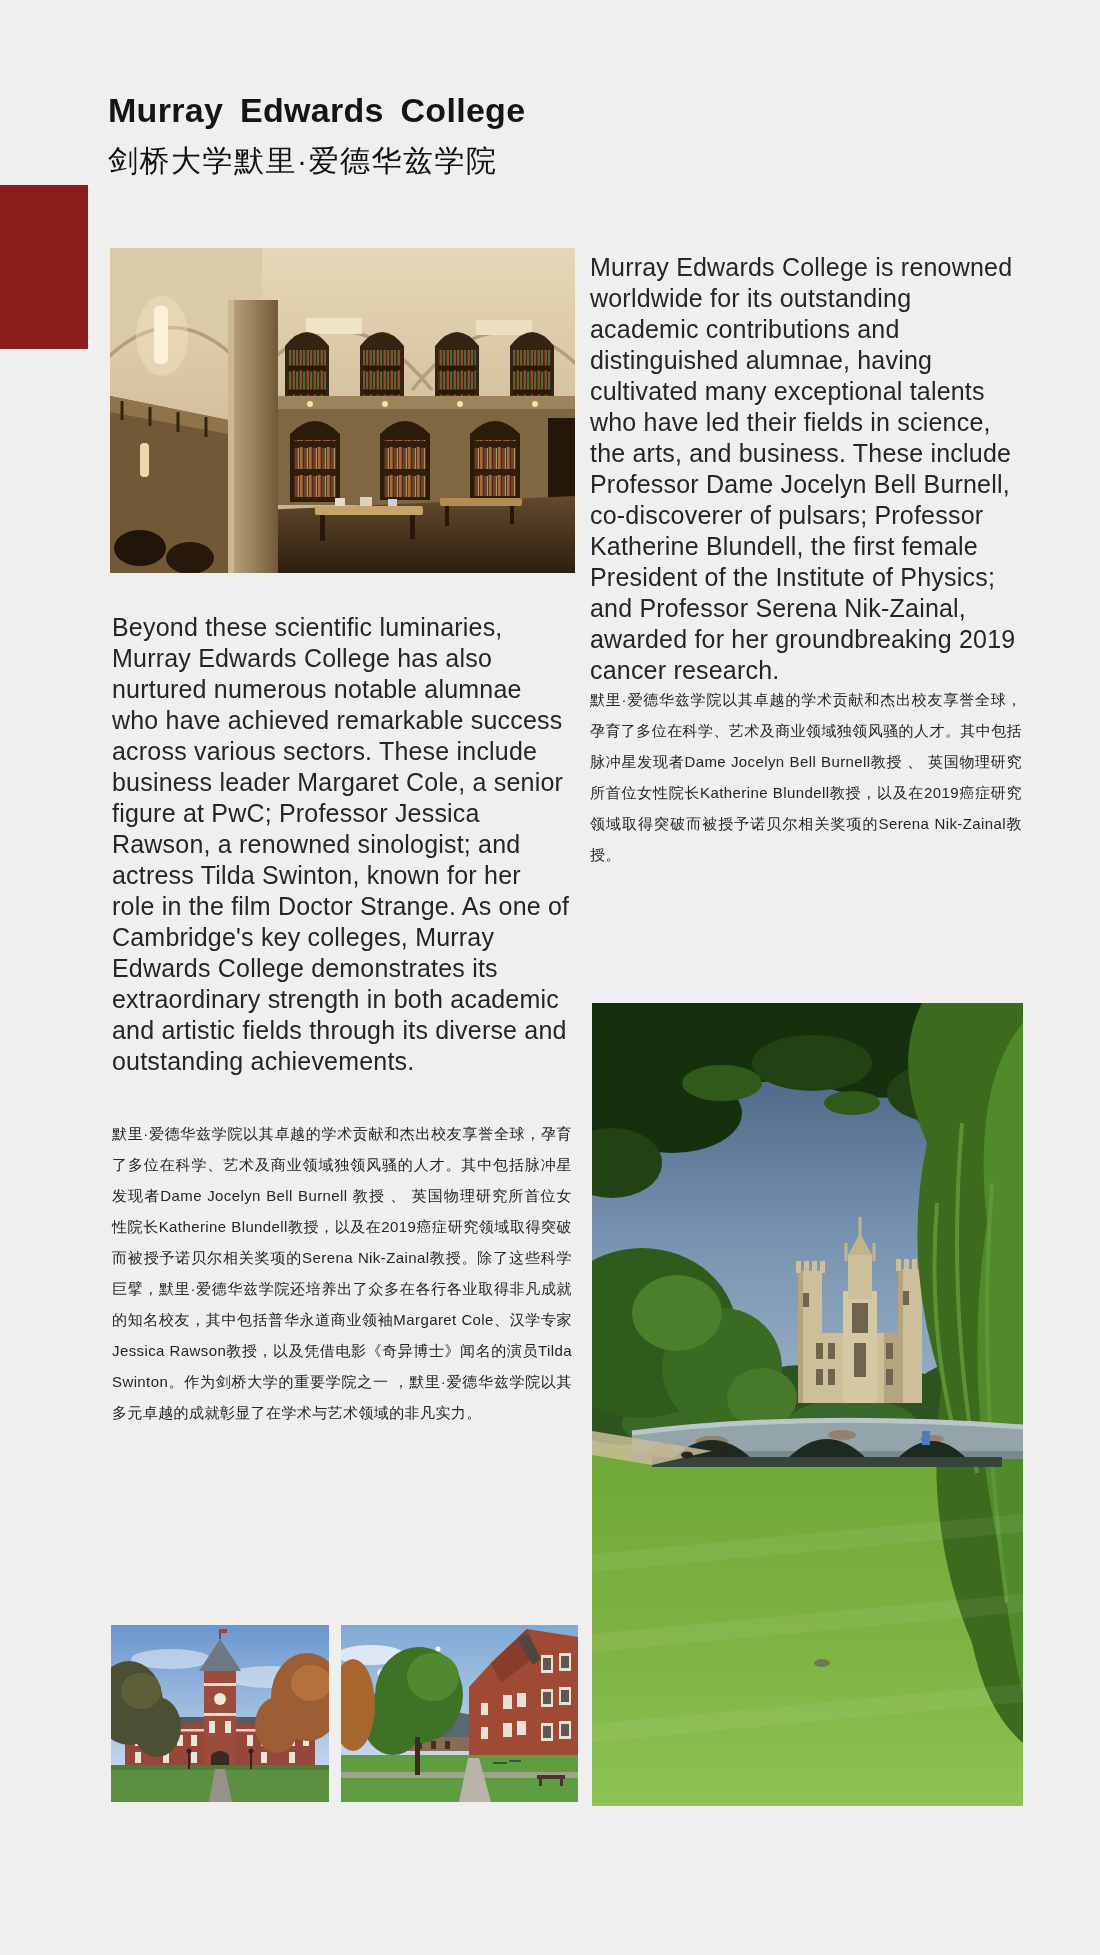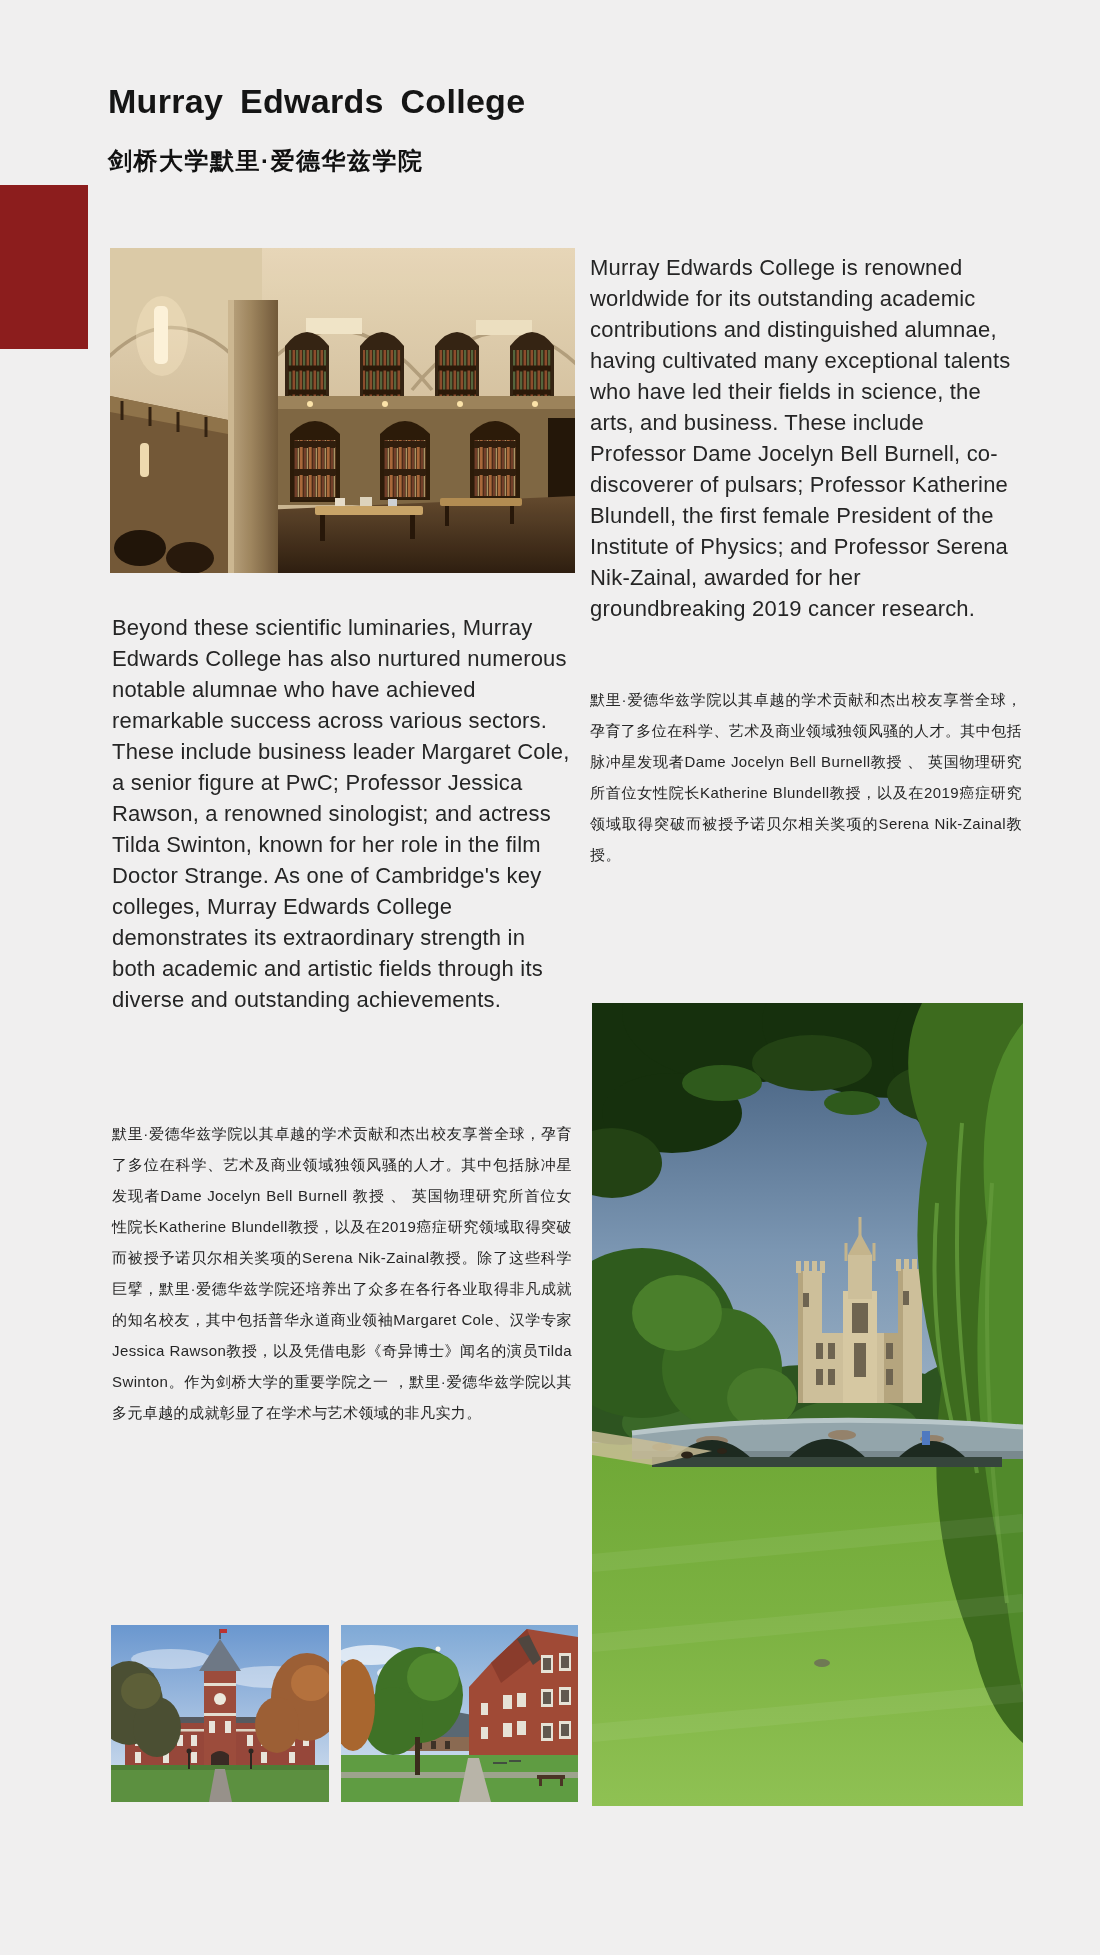--- a/index.html
+++ b/index.html
@@ -1,23 +1,23 @@
 <!DOCTYPE html>
 <html><head>
 <meta charset="utf-8">
 <style>
   html,body{margin:0;padding:0;background:#f0efef;}
   .page{position:relative;width:1100px;height:1955px;background:#f0efef;overflow:hidden;
         font-family:"Liberation Sans","DejaVu Sans",sans-serif;color:#232323;}
   .accent-bar{position:absolute;left:0;top:185px;width:88px;height:164px;}
-  .title-en{position:absolute;left:108px;top:79px;margin:0;font-size:34px;line-height:44px;
+  .title-en{position:absolute;left:108px;top:88px;margin:0;font-size:34px;line-height:44px;
             font-weight:700;color:#151515;letter-spacing:.3px;word-spacing:7px;}
-  .title-zh{position:absolute;left:108px;top:140px;margin:0;font-size:24px;line-height:42px;
-            font-weight:700;color:#111;letter-spacing:1.5px;}
-  .para{position:absolute;margin:0;font-size:22px;line-height:31px;letter-spacing:.2px;color:#252525;}
+  .title-zh{position:absolute;left:108px;top:140px;margin:0;font-size:30px;line-height:42px;
+            font-weight:400;color:#111;letter-spacing:1.5px;}
+  .para{position:absolute;margin:0;font-size:25px;line-height:31px;letter-spacing:.2px;color:#252525;}
   .para.zh{font-size:15px;letter-spacing:.4px;text-align:justify;}
   .photo{position:absolute;overflow:hidden;}
   .photo svg{display:block;width:100%;height:100%;}
 </style>
 </head>
 <body>
 
 <div class="page">
 
   <div class="accent-bar" style="background:#8c1d1d;"></div>

